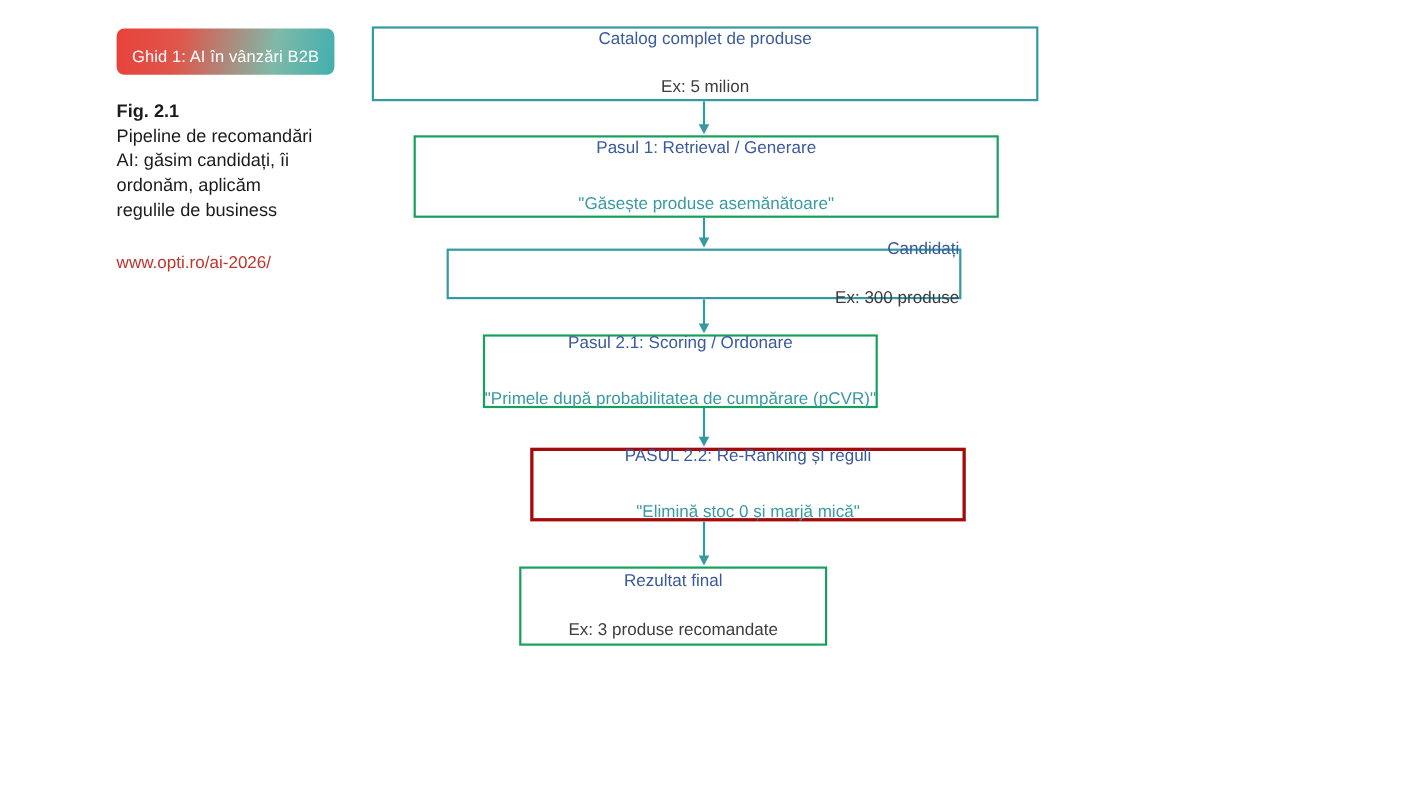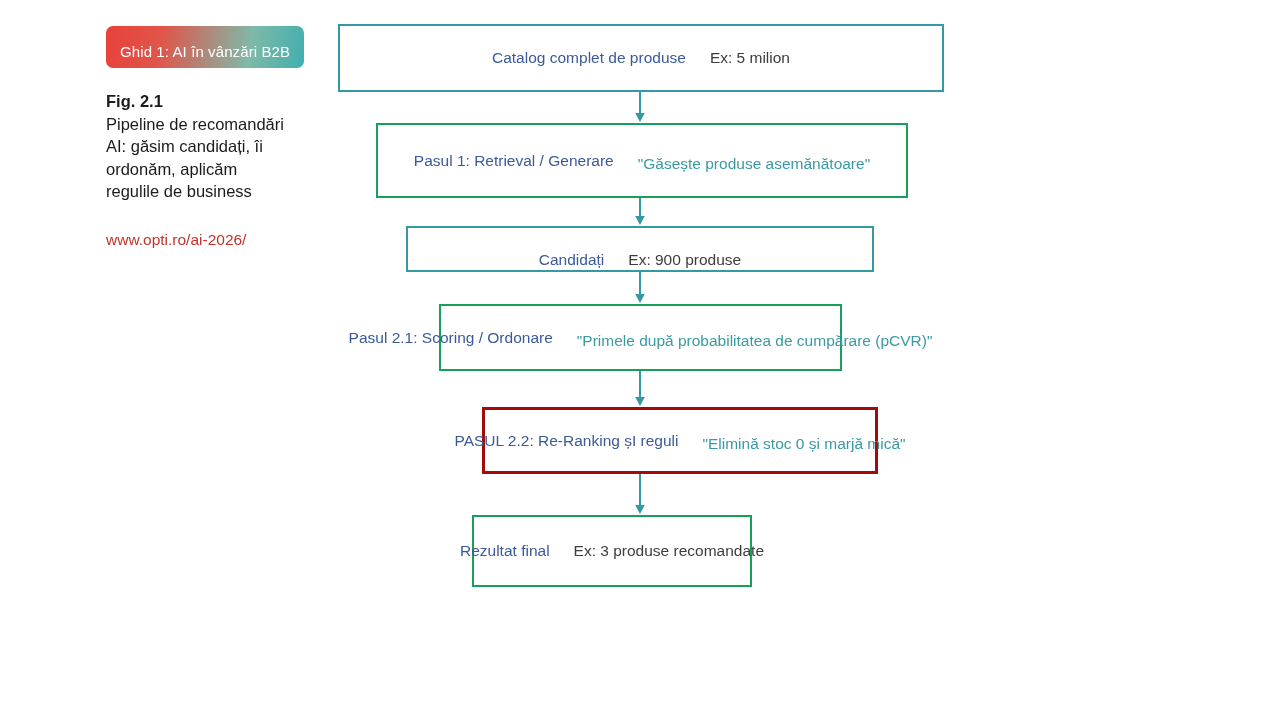--- a/index.html
+++ b/index.html
@@ -66,20 +66,21 @@
     top: 0;
     width: 1280px;
     height: 720px;
   }
 
   .flow-node {
     position: absolute;
     box-sizing: border-box;
     background: #ffffff;
     display: flex;
+    flex-direction: column;
     align-items: center;
     justify-content: center;
     gap: 24px;
   }
 
   .node-title {
     color: #3a5a9b;
     font-size: 15.5px;
     line-height: 20px;
     white-space: nowrap;
@@ -147,31 +148,31 @@
 
   <div class="connector" style="left:633px; top:198px; height:28px;">
     <svg width="14" height="28" viewBox="0 0 14 28">
       <line x1="7" y1="0" x2="7" y2="20" stroke="#3399a3" stroke-width="2"></line>
       <polygon points="7,27 2.2,18 11.8,18" fill="#3399a3"></polygon>
     </svg>
   </div>
 
   <div class="flow-node data node-teal" style="left:406px; top:226px; width:468px; height:46px;align-items:flex-end;">
     <div class="node-title">Candidați</div>
-    <div class="node-sub plain">Ex: 900 produse</div>
+    <div class="node-sub plain">Ex: 300 produse</div>
   </div>
 
   <div class="connector" style="left:633px; top:272px; height:32px;">
     <svg width="14" height="32" viewBox="0 0 14 32">
       <line x1="7" y1="0" x2="7" y2="24" stroke="#3399a3" stroke-width="2"></line>
       <polygon points="7,31 2.2,22 11.8,22" fill="#3399a3"></polygon>
     </svg>
   </div>
 
-  <div class="flow-node step node-green" style="left:439px; top:304px; width:403px; height:67px;">
+  <div class="flow-node step node-green" style="left:439px; top:304px; width:359px; height:67px;">
     <div class="node-title">Pasul 2.1: Scoring / Ordonare</div>
     <div class="node-sub quote">"Primele după probabilitatea de cumpărare (pCVR)"</div>
   </div>
 
   <div class="connector" style="left:633px; top:371px; height:36px;">
     <svg width="14" height="36" viewBox="0 0 14 36">
       <line x1="7" y1="0" x2="7" y2="28" stroke="#3399a3" stroke-width="2"></line>
       <polygon points="7,35 2.2,26 11.8,26" fill="#3399a3"></polygon>
     </svg>
   </div>

